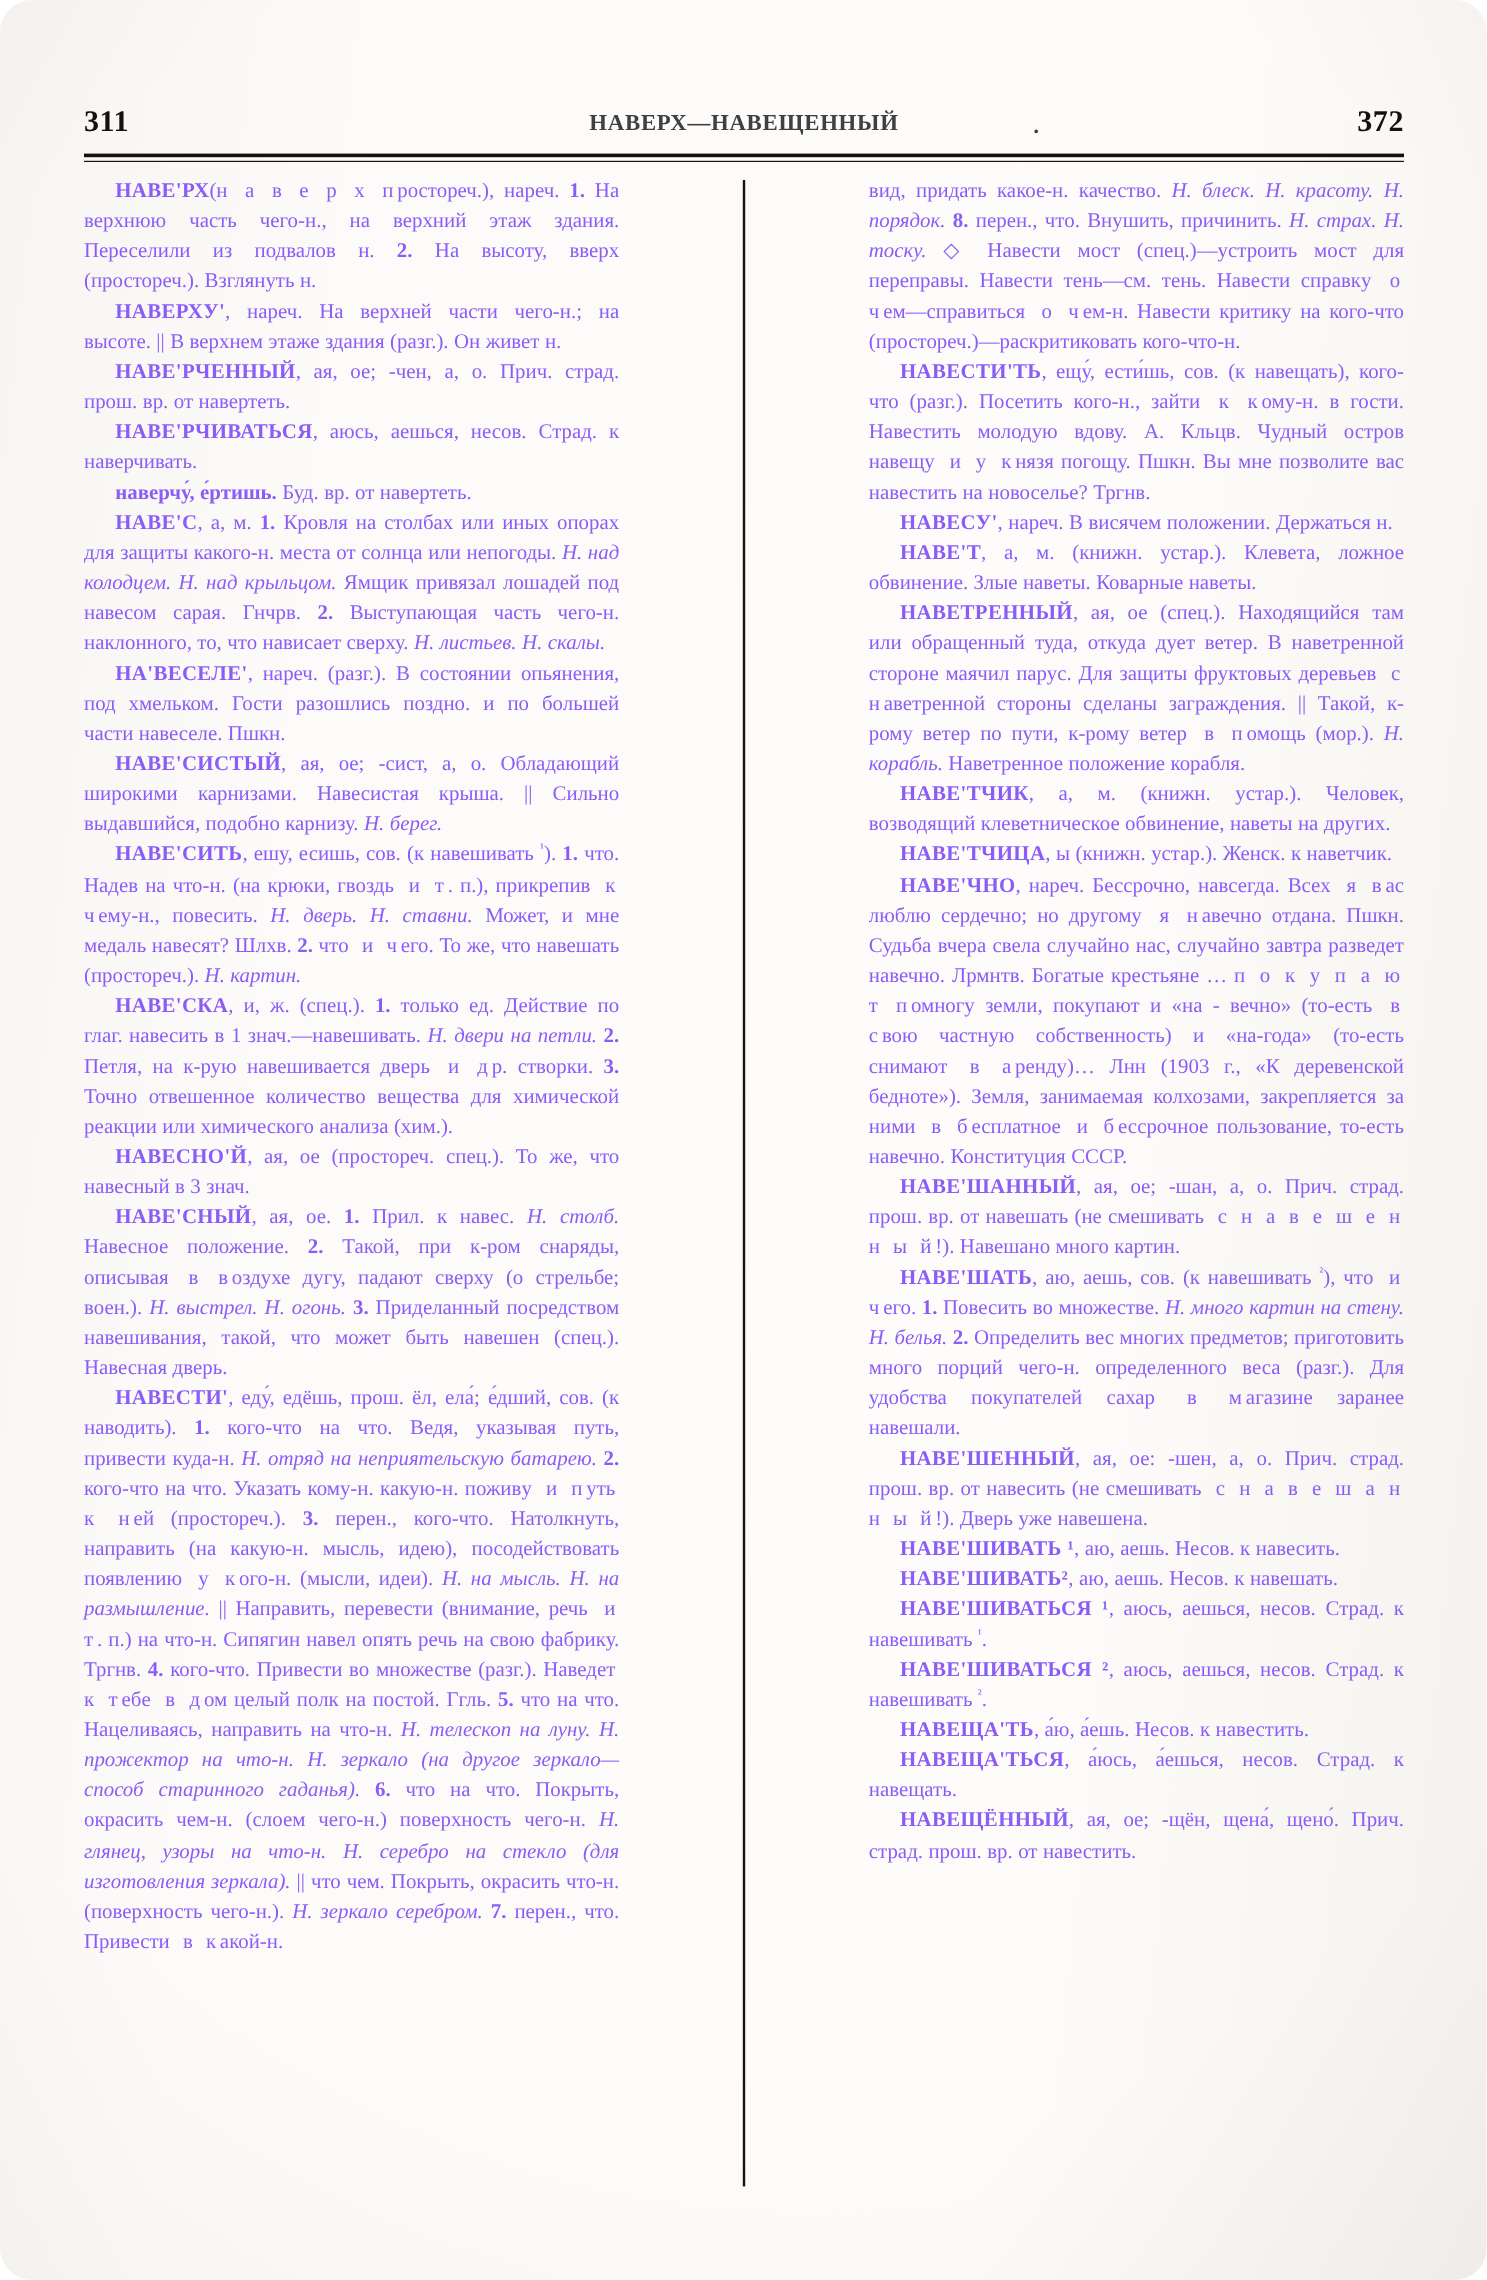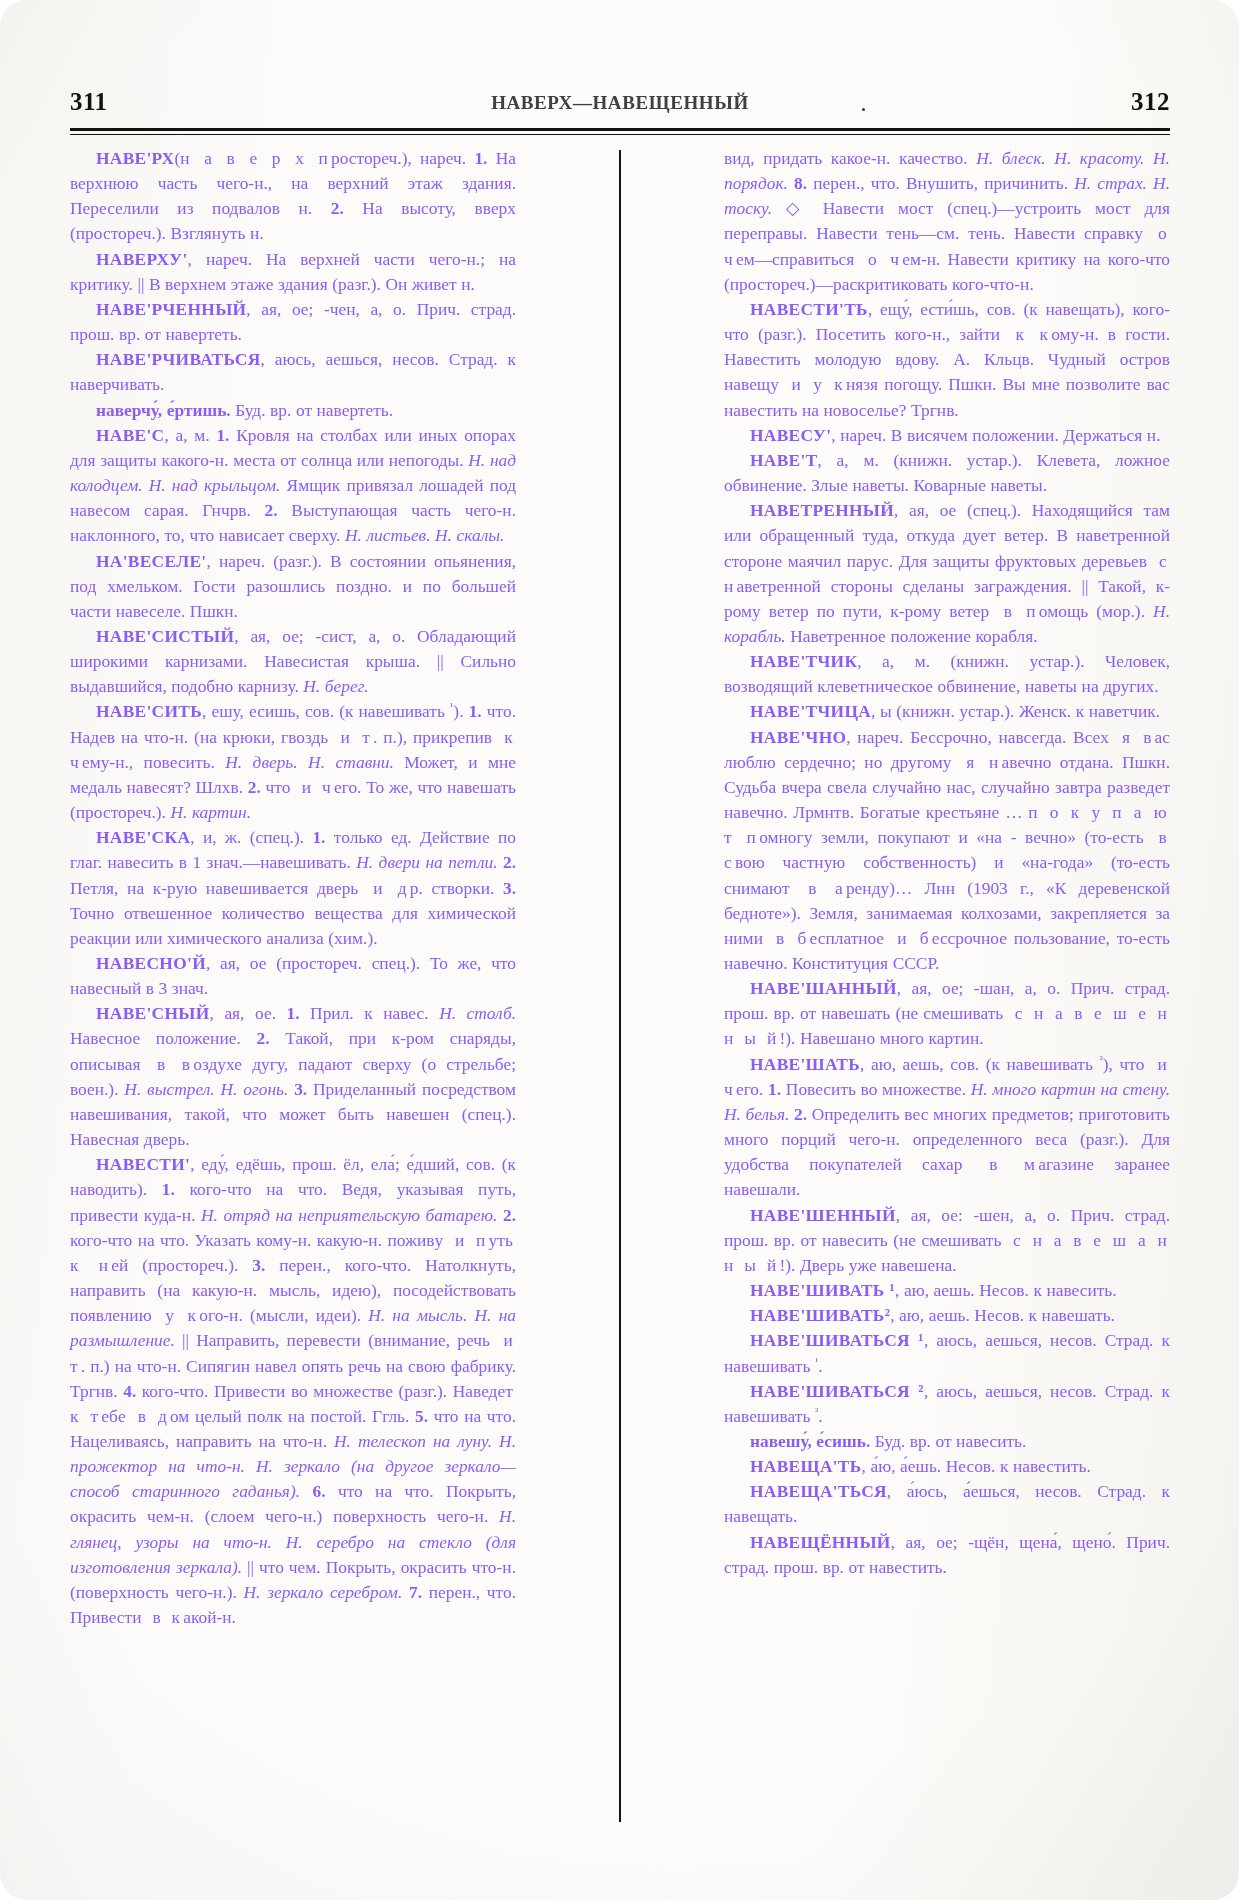--- a/index.html
+++ b/index.html
@@ -162,32 +162,32 @@
 
 <div class="page">
   <div class="paper-tone"></div>
 
   <div class="content">
 
     <div class="running-head">
       <span class="folio folio-left">311</span>
       <span class="head-title">НАВЕРХ—НАВЕЩЕННЫЙ</span>
       <span class="head-dot"></span>
-      <span class="folio folio-right">312</span>
+      <span class="folio folio-right">372</span>
       <div class="rules">
         <div class="rule-thick"></div>
         <div class="rule-thin"></div>
       </div>
     </div>
 
     <div class="columns">
 
       <div class="col" id="col-left">
           <p><span class="hw">НАВЕ'РХ</span><span>(<span class="sp">н а в е р х п</span>ростореч.), нареч. <span class="b">1.</span> На верхнюю часть чего-н., на верхний этаж здания. Переселили из подвалов н. <span class="b">2.</span> На высоту, вверх (простореч.). Взглянуть н.</span></p>
-          <p><span class="hw">НАВЕРХУ'</span><span>, нареч. На верхней части чего-н.; на критику. || В верхнем этаже здания (разг.). Он живет н.</span></p>
+          <p><span class="hw">НАВЕРХУ'</span><span>, нареч. На верхней части чего-н.; на высоте. || В верхнем этаже здания (разг.). Он живет н.</span></p>
           <p><span class="hw">НАВЕ'РЧЕННЫЙ</span><span>, ая, ое; -чен, а, о. Прич. страд. прош. вр. от навертеть.</span></p>
           <p><span class="hw">НАВЕ'РЧИВАТЬСЯ</span><span>, аюсь, аешься, несов. Страд. к наверчивать.</span></p>
           <p><span class="b">наверчу́, е́ртишь.</span><span> Буд. вр. от навертеть.</span></p>
           <p><span class="hw">НАВЕ'С</span><span>, а, м. <span class="b">1.</span> Кровля на столбах или иных опорах для защиты какого-н. места от солнца или непогоды. <span class="it">Н. над колодцем.</span> <span class="it">Н. над крыльцом.</span> Ямщик привязал лошадей под навесом сарая. Гнчрв. <span class="b">2.</span> Выступающая часть чего-н. наклонного, то, что нависает сверху. <span class="it">Н. листьев.</span> <span class="it">Н. скалы.</span></span></p>
           <p><span class="hw">НА'ВЕСЕЛЕ'</span><span>, нареч. (разг.). В состоянии опьянения, под хмельком. Гости разошлись поздно. и по большей части навеселе. Пшкн.</span></p>
           <p><span class="hw">НАВЕ'СИСТЫЙ</span><span>, ая, ое; -сист, а, о. Обладающий широкими карнизами. Навесистая крыша. || Сильно выдавшийся, подобно карнизу. <span class="it">Н. берег.</span></span></p>
           <p><span class="hw">НАВЕ'СИТЬ</span><span>, ешу, есишь, сов. (к навешивать <sup class="note">¹</sup>). <span class="b">1.</span> что. Надев на что-н. (на крюки, гвозд<span class="sp">ь и т</span>. п.), прикрепи<span class="sp">в к ч</span>ему-н., повесить. <span class="it">Н. дверь.</span> <span class="it">Н. ставни.</span> Может, и мне медаль навесят? Шлхв. <span class="b">2.</span> чт<span class="sp">о и ч</span>его. То же, что навешать (простореч.). <span class="it">Н. картин.</span></span></p>
           <p><span class="hw">НАВЕ'СКА</span><span>, и, ж. (спец.). <span class="b">1.</span> только ед. Действие по глаг. навесить в 1 знач.—навешивать. <span class="it">Н. двери на петли.</span> <span class="b">2.</span> Петля, на к-рую навешивается двер<span class="sp">ь и д</span>р. створки. <span class="b">3.</span> Точно отвешенное количество вещества для химической реакции или химического анализа (хим.).</span></p>
           <p><span class="hw">НАВЕСНО'Й</span><span>, ая, ое (простореч. спец.). То же, что навесный в 3 знач.</span></p>
           <p><span class="hw">НАВЕ'СНЫЙ</span><span>, ая, ое. <span class="b">1.</span> Прил. к навес. <span class="it">Н. столб.</span> Навесное положение. <span class="b">2.</span> Такой, при к-ром снаряды, описыва<span class="sp">я в в</span>оздухе дугу, падают сверху (о стрельбе; воен.). <span class="it">Н. выстрел.</span> <span class="it">Н. огонь.</span> <span class="b">3.</span> Приделанный посредством навешивания, такой, что может быть навешен (спец.). Навесная дверь.</span></p>
@@ -207,21 +207,20 @@
           <p><span class="hw">НАВЕ'ТЧИК</span><span>, а, м. (книжн. устар.). Человек, возводящий клеветническое обвинение, наветы на других.</span></p>
           <p><span class="hw">НАВЕ'ТЧИЦА</span><span>, ы (книжн. устар.). Женск. к наветчик.</span></p>
           <p><span class="hw">НАВЕ'ЧНО</span><span>, нареч. Бессрочно, навсегда. Все<span class="sp">х я в</span>ас люблю сердечно; но другом<span class="sp">у я н</span>авечно отдана. Пшкн. Судьба вчера свела случайно нас, случайно завтра разведет навечно. Лрмнтв. Богатые крестьяне … <span class="sp">п о к у п а ю т п</span>омногу земли, покупают и «на - вечно» (то-ест<span class="sp">ь в с</span>вою частную собственность) и «на-года» (то-есть снимаю<span class="sp">т в а</span>ренду)… Лнн (1903 г., «К деревенской бедноте»). Земля, занимаемая колхозами, закрепляется за ним<span class="sp">и в б</span>есплатно<span class="sp">е и б</span>ессрочное пользование, то-есть навечно. Конституция СССР.</span></p>
           <p><span class="hw">НАВЕ'ШАННЫЙ</span><span>, ая, ое; -шан, а, о. Прич. страд. прош. вр. от навешать (не смешиват<span class="sp">ь с н а в е ш е н н ы й</span>!). Навешано много картин.</span></p>
           <p><span class="hw">НАВЕ'ШАТЬ</span><span>, аю, аешь, сов. (к навешивать <sup class="note">²</sup>), чт<span class="sp">о и ч</span>его. <span class="b">1.</span> Повесить во множестве. <span class="it">Н. много картин на стену.</span> <span class="it">Н. белья.</span> <span class="b">2.</span> Определить вес многих предметов; приготовить много порций чего-н. определенного веса (разг.). Для удобства покупателей саха<span class="sp">р в м</span>агазине заранее навешали.</span></p>
           <p><span class="hw">НАВЕ'ШЕННЫЙ</span><span>, ая, ое: -шен, а, о. Прич. страд. прош. вр. от навесить (не смешиват<span class="sp">ь с н а в е ш а н н ы й</span>!). Дверь уже навешена.</span></p>
           <p><span class="hw">НАВЕ'ШИВАТЬ ¹</span><span>, аю, аешь. Несов. к навесить.</span></p>
           <p><span class="hw">НАВЕ'ШИВАТЬ²</span><span>, аю, аешь. Несов. к навешать.</span></p>
           <p><span class="hw">НАВЕ'ШИВАТЬСЯ ¹</span><span>, аюсь, аешься, несов. Страд. к навешивать <sup class="note">¹</sup>.</span></p>
           <p><span class="hw">НАВЕ'ШИВАТЬСЯ ²</span><span>, аюсь, аешься, несов. Страд. к навешивать <sup class="note">²</sup>.</span></p>
-          <p><span class="b">навешу́, е́сишь.</span><span> Буд. вр. от навесить.</span></p>
           <p><span class="hw">НАВЕЩА'ТЬ</span><span>, а́ю, а́ешь. Несов. к навестить.</span></p>
           <p><span class="hw">НАВЕЩА'ТЬСЯ</span><span>, а́юсь, а́ешься, несов. Страд. к навещать.</span></p>
           <p><span class="hw">НАВЕЩЁННЫЙ</span><span>, ая, ое; -щён, щена́, щено́. Прич. страд. прош. вр. от навестить.</span></p>
         </div>
 
     </div>
   </div>
 </div>
 
 </body></html>

